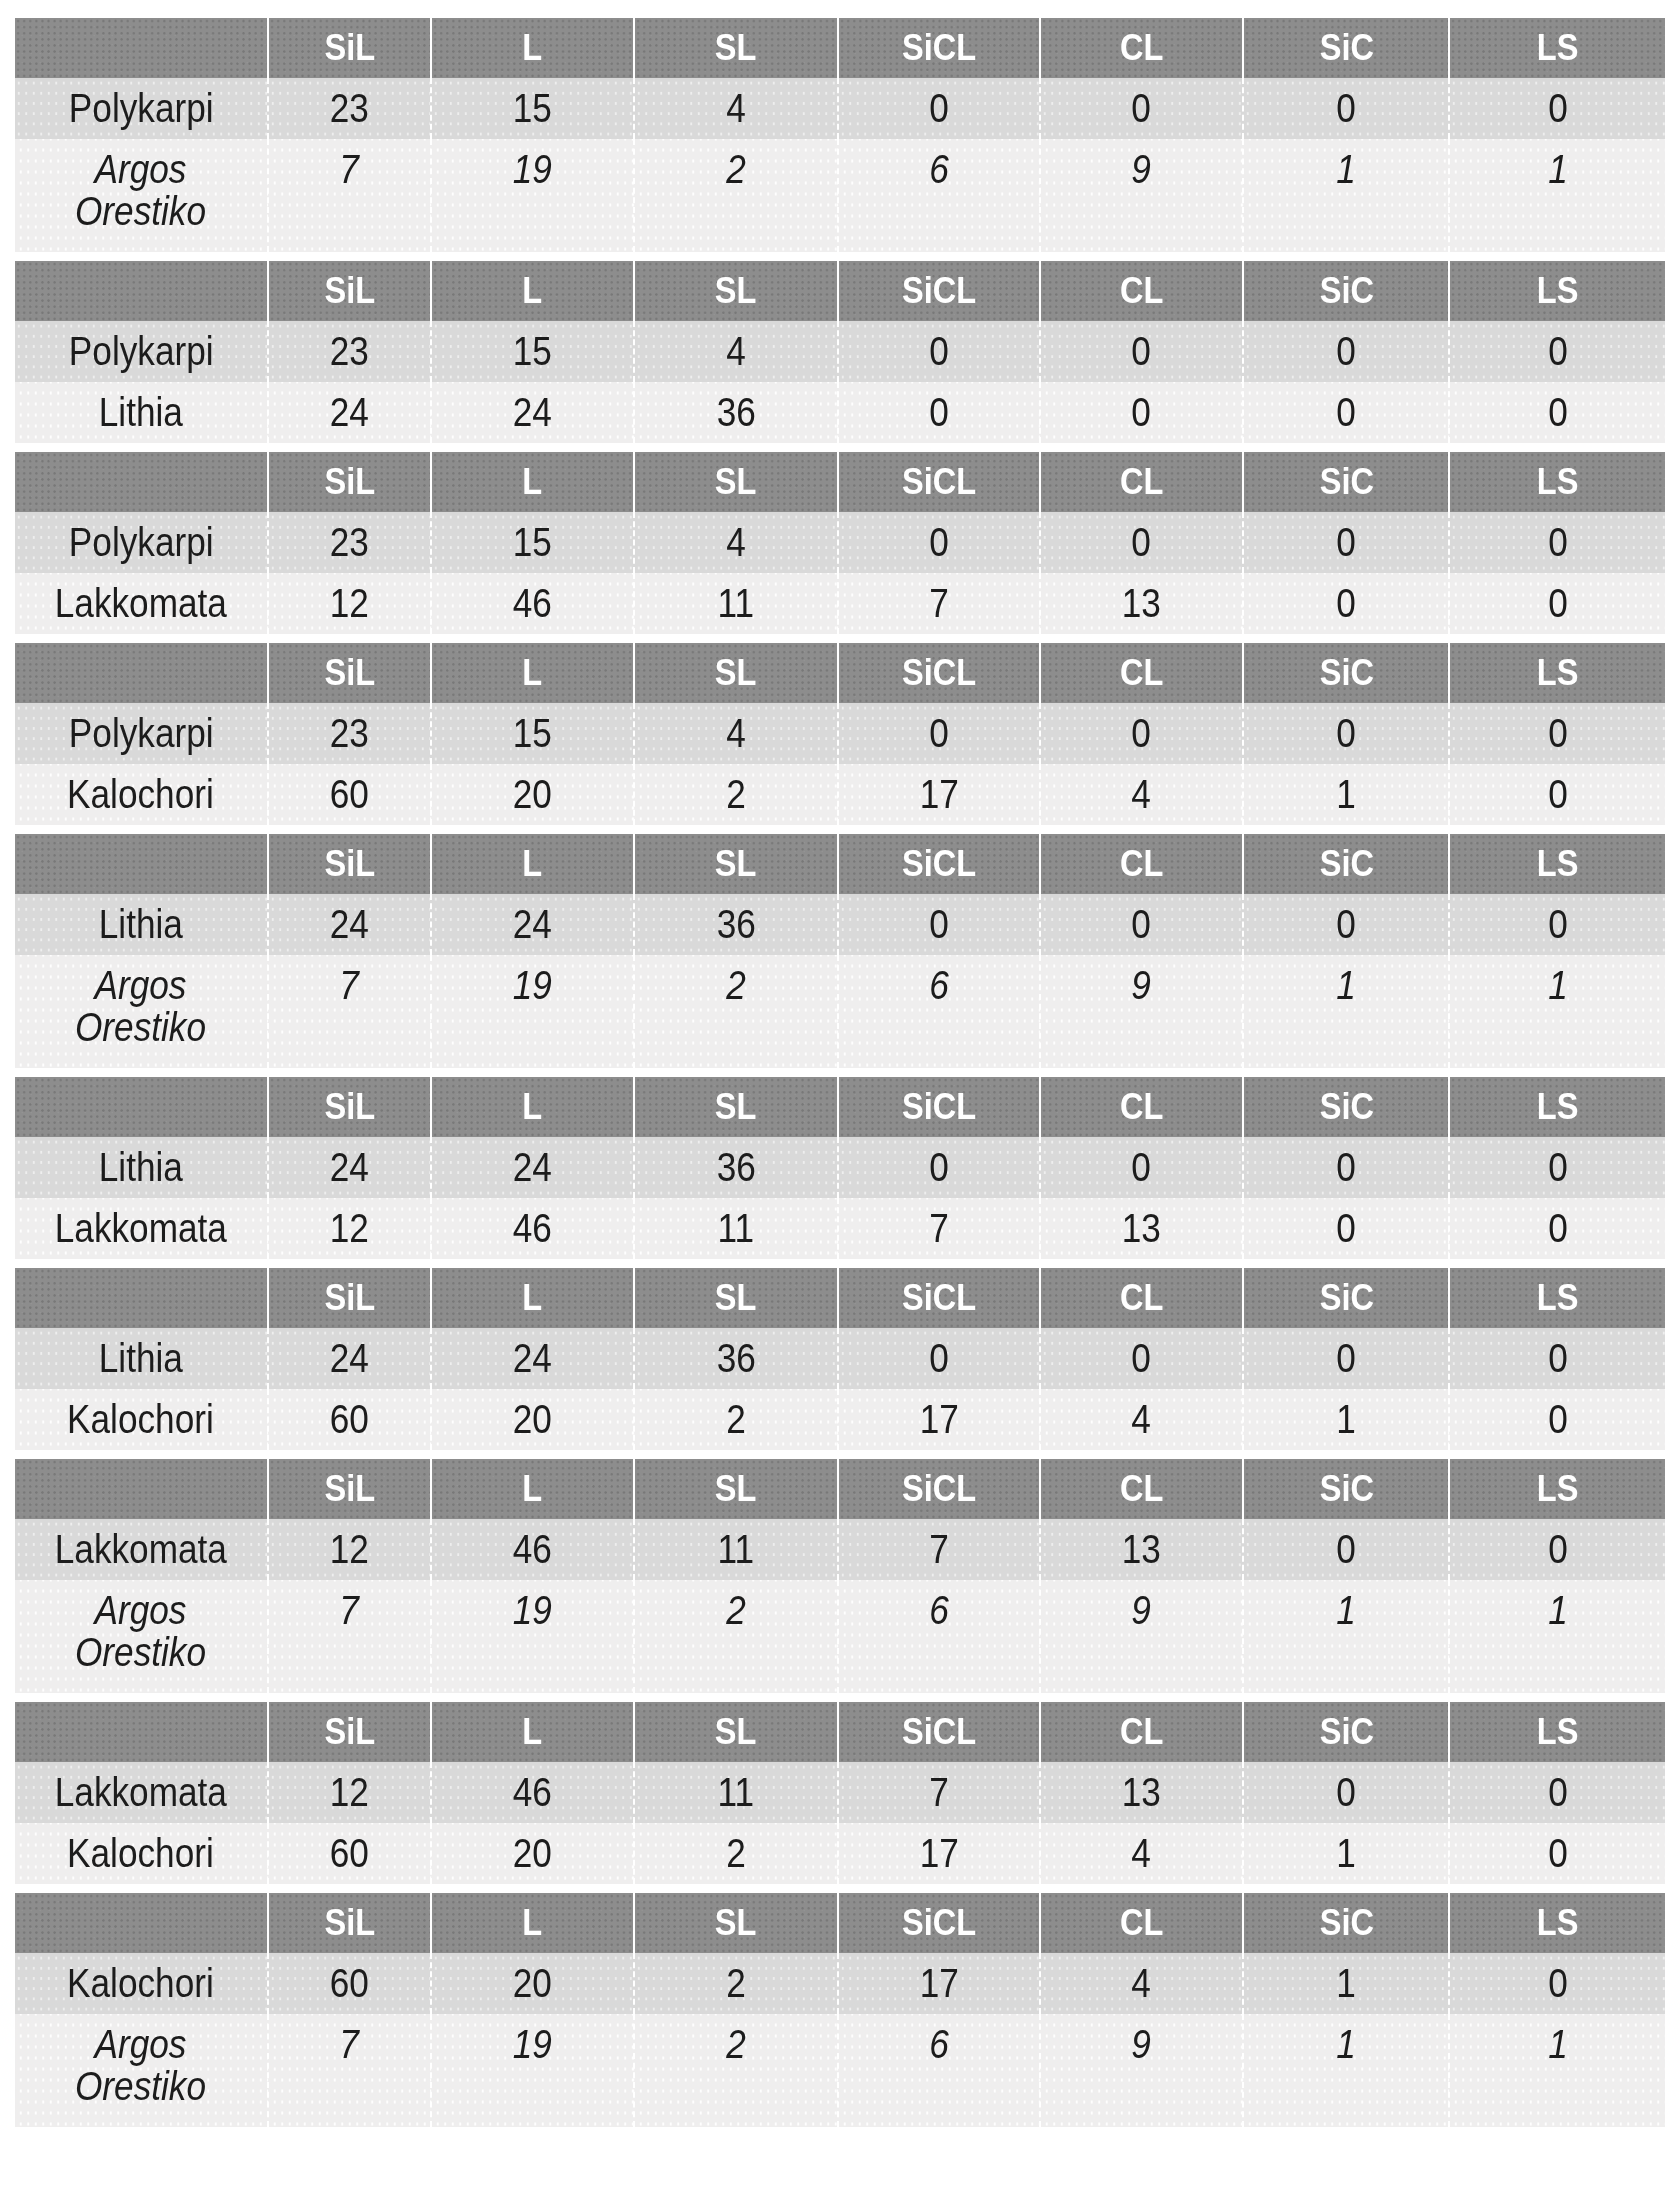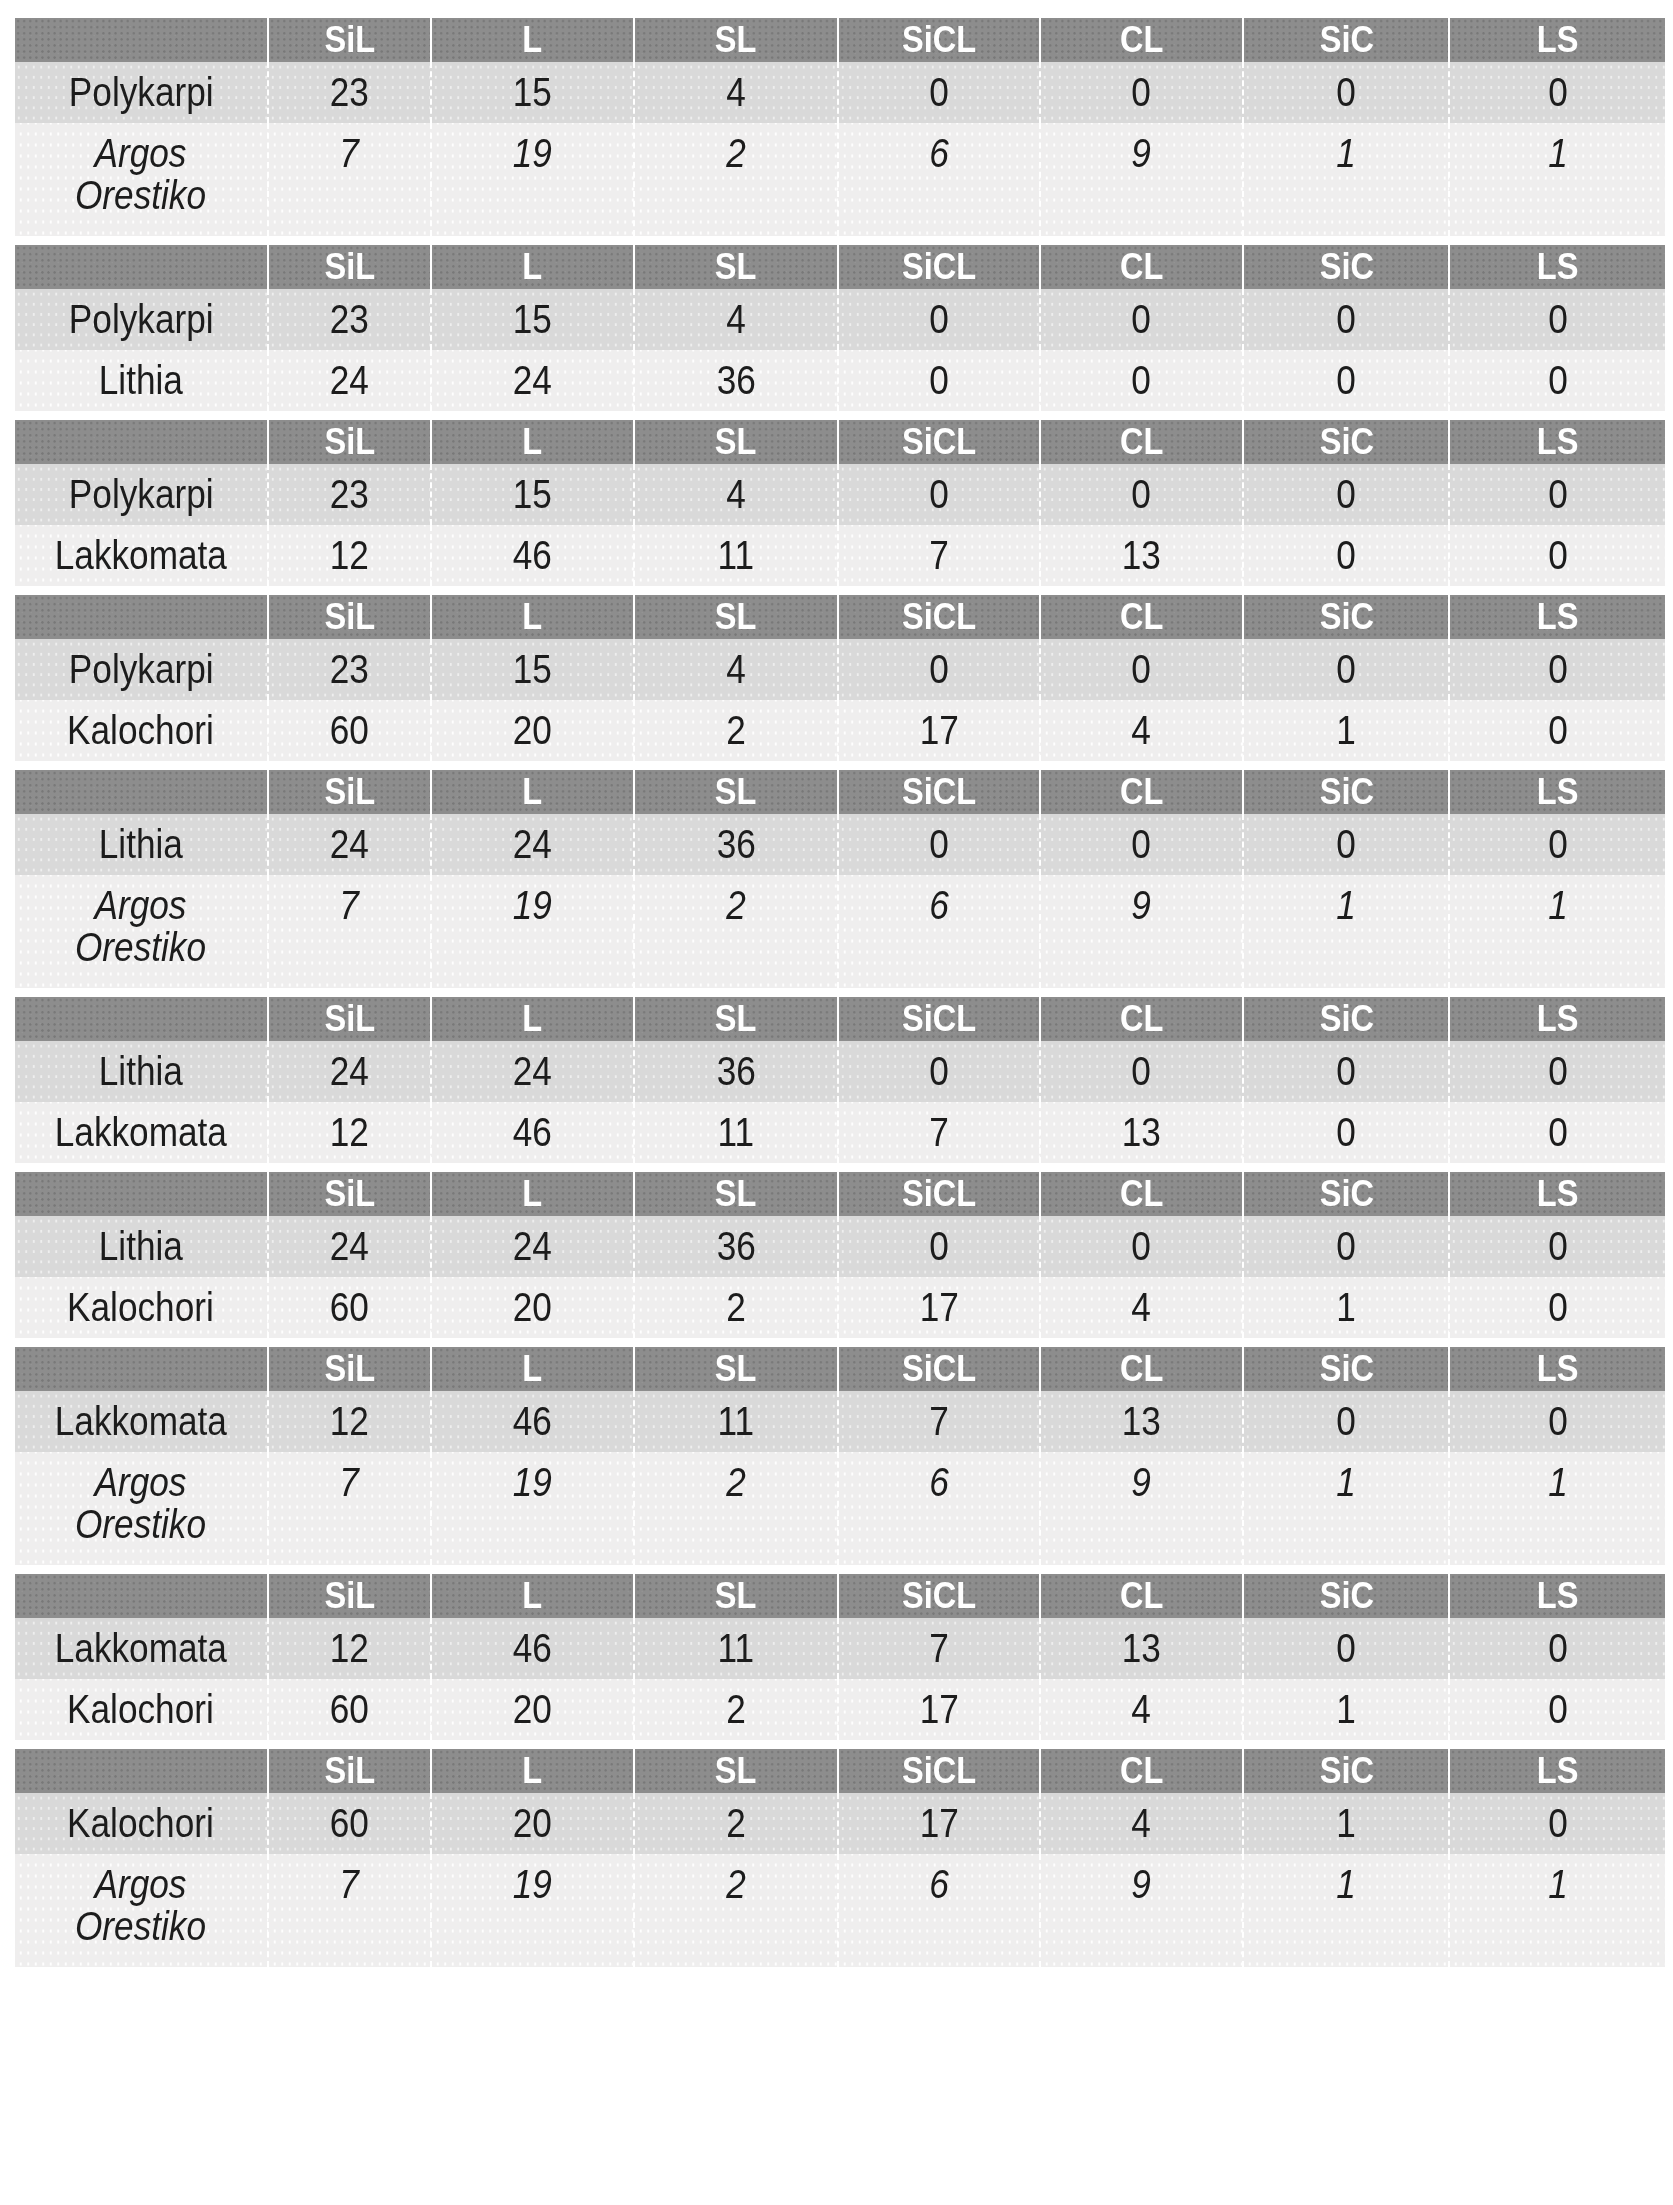--- a/index.html
+++ b/index.html
@@ -28,21 +28,21 @@
     display: grid;
     grid-template-columns: 370fr 240fr 299fr 299fr 297fr 299fr 303fr 318fr;
   }
   .row + .row { margin-top: 0; }
   .cell {
     display: flex;
     justify-content: center;
     overflow: hidden;
   }
   
-  .header-row { height: 44px; }
+  .header-row { height: 60px; }
   .header-row .cell {
     align-items: center;
     background-color: var(--header-bg);
     background-image:
       radial-gradient(var(--header-dot) 1.1px, transparent 1.3px),
       radial-gradient(rgba(255,255,255,0.08) 0.8px, transparent 1px);
     background-size: 6.1px 6.1px, 9px 9px;
     background-position: 0 0, 2.7px 4.1px;
     color: var(--header-text);
     font-weight: bold;

